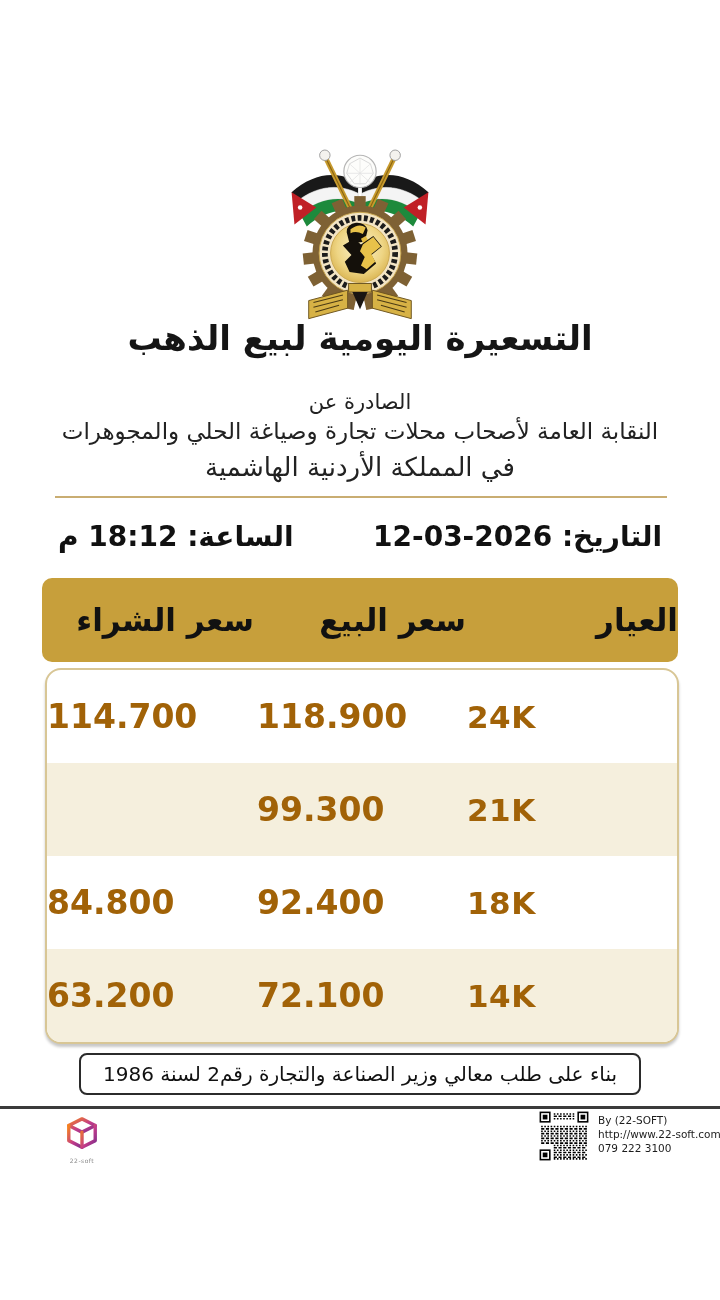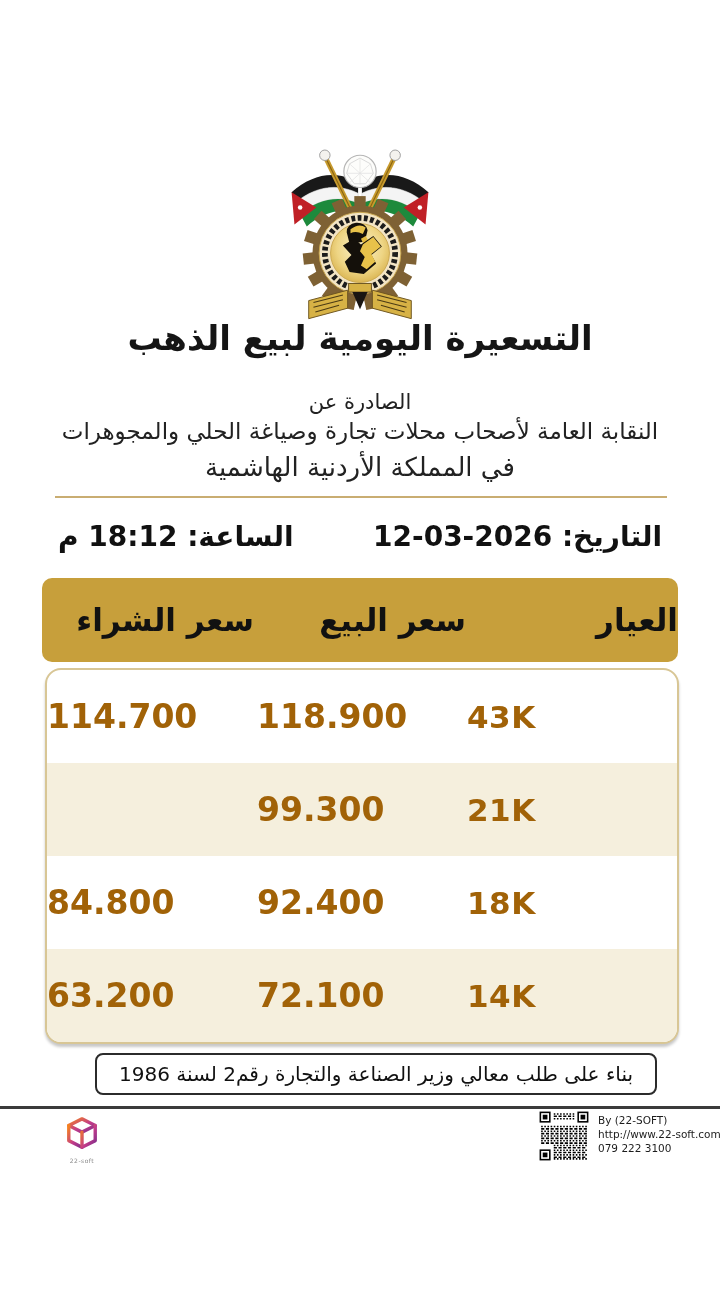--- a/index.html
+++ b/index.html
@@ -44,21 +44,21 @@
     align-items:center;direction:rtl;
   }
   .trow.alt{background:#f5efdd;}
   .cell{text-align:left;font-weight:bold;color:#a16207;}
   .cell.karat{font-size:31px;letter-spacing:.5px;}
   .cell.price{font-size:33px;}
   
   .note-box{
     position:absolute;top:1053px;left:50%;transform:translateX(-50%);
     border:2px solid #2b2b2b;border-radius:8px;padding:7px 22px;
-    direction:rtl;font-size:20px;color:#111;white-space:nowrap;background:#fff;margin-left:16px;
+    direction:rtl;font-size:20px;color:#111;white-space:nowrap;background:#fff;
   }
   
   .footer-line{position:absolute;top:1106px;left:0;width:720px;height:3px;background:#3b3b3b;}
   .cube-wrap{position:absolute;left:60px;top:1116px;width:44px;text-align:center;}
   .cube-caption{font-size:6px;color:#8a8a8a;margin-top:1px;letter-spacing:.5px;}
   .qr{position:absolute;left:538px;top:1110px;}
   .footer-text{
     position:absolute;left:598px;top:1113px;width:120px;
     font-size:10.5px;line-height:14px;color:#1c1c1c;direction:ltr;
   }
@@ -164,21 +164,21 @@
   </div>
 
   <div class="thead">
     <span>العيار</span>
     <span>سعر البيع</span>
     <span>سعر الشراء</span>
   </div>
 
   <div class="tbody">
     <div class="trow">
-      <span class="cell karat">43K</span>
+      <span class="cell karat">24K</span>
       <span class="cell price">118.900</span>
       <span class="cell price">114.700</span>
     </div>
     <div class="trow alt">
       <span class="cell karat">21K</span>
       <span class="cell price">99.300</span>
     </div>
     <div class="trow">
       <span class="cell karat">18K</span>
       <span class="cell price">92.400</span>

